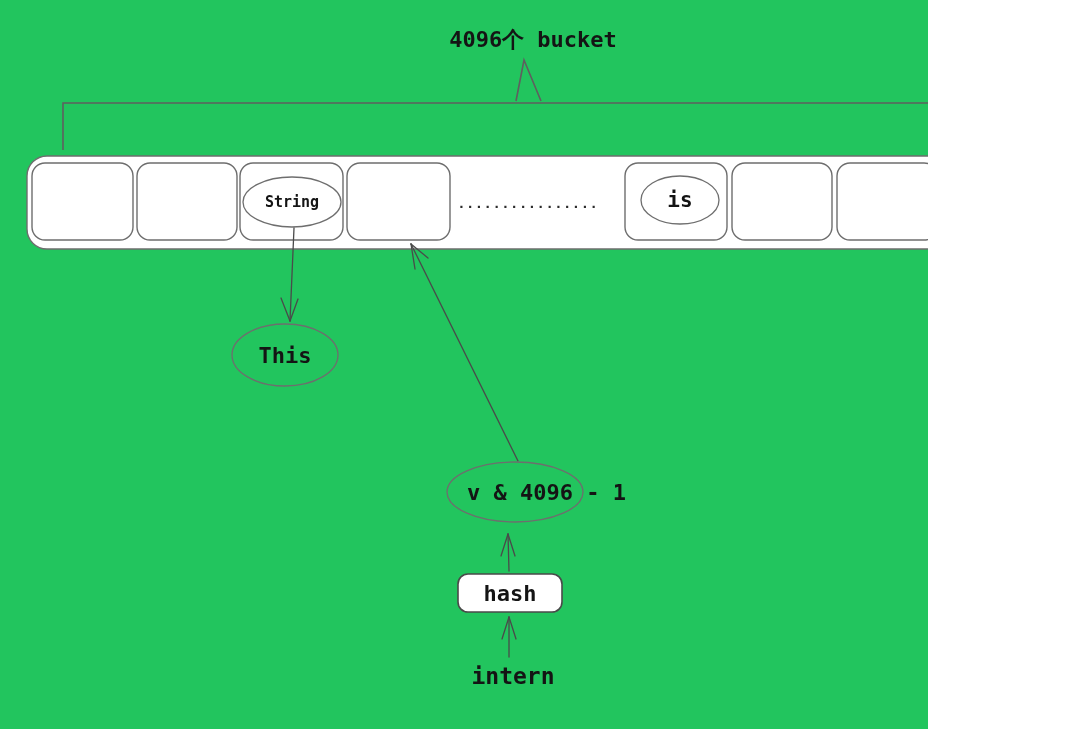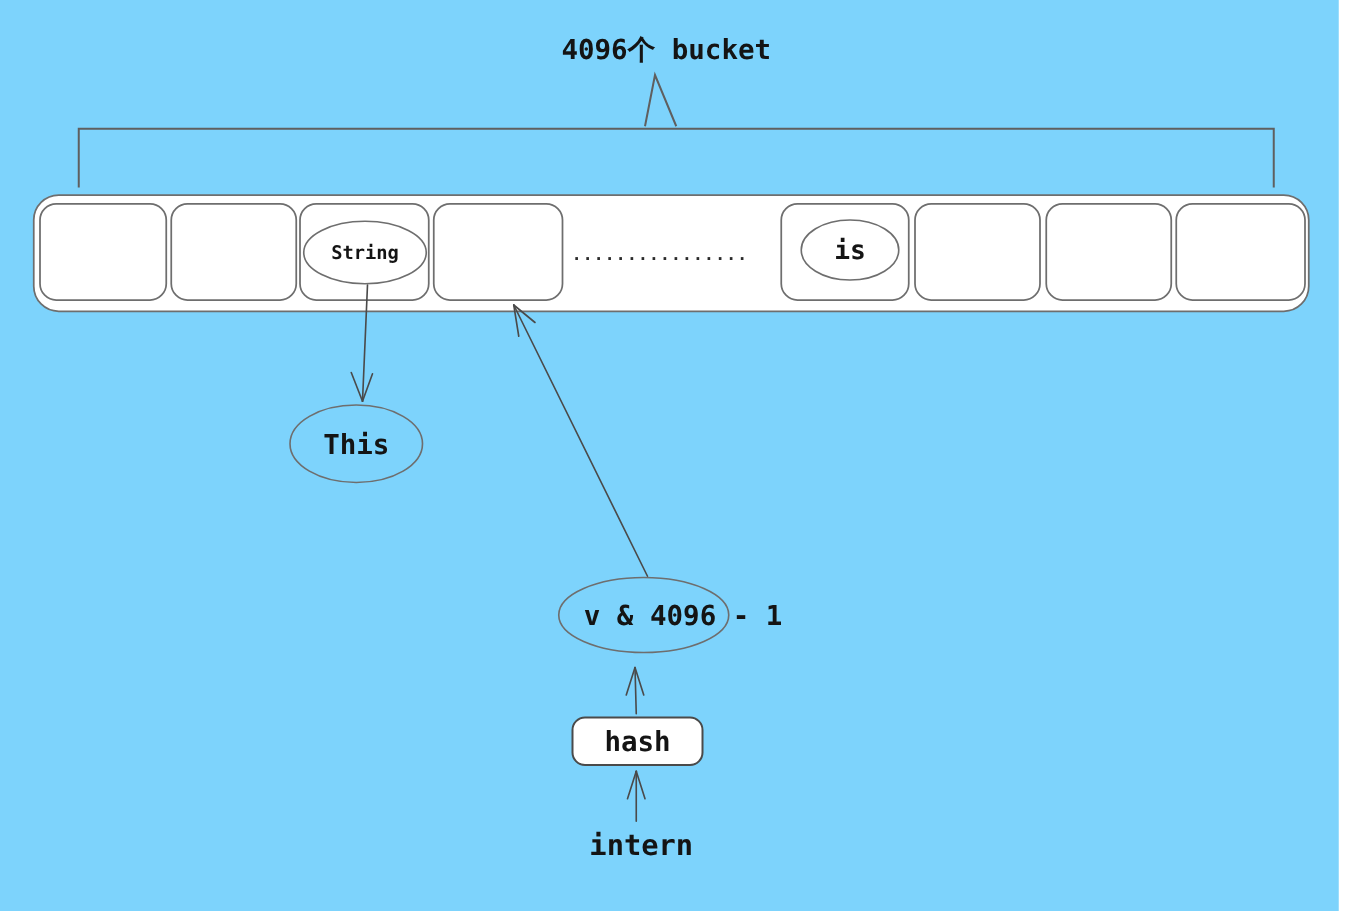--- a/index.html
+++ b/index.html
@@ -2,23 +2,23 @@
 <html><head>
 <meta charset="utf-8">
 <style>
   html, body {
     margin: 0;
     padding: 0;
     background: #ffffff;
   }
   .stage {
     position: relative;
-    width: 1071px;
+    width: 928px;
     height: 729px;
-    background: #7dd3fc;
+    background: #22c55e;
     overflow: hidden;
     font-family: "DejaVu Sans Mono", "Liberation Mono", monospace;
     text-decoration: underline;
   }
   svg { display: block; }
   .shape {
     fill: #ffffff;
     stroke: #6e6e6e;
     stroke-width: 1.4;
   }

